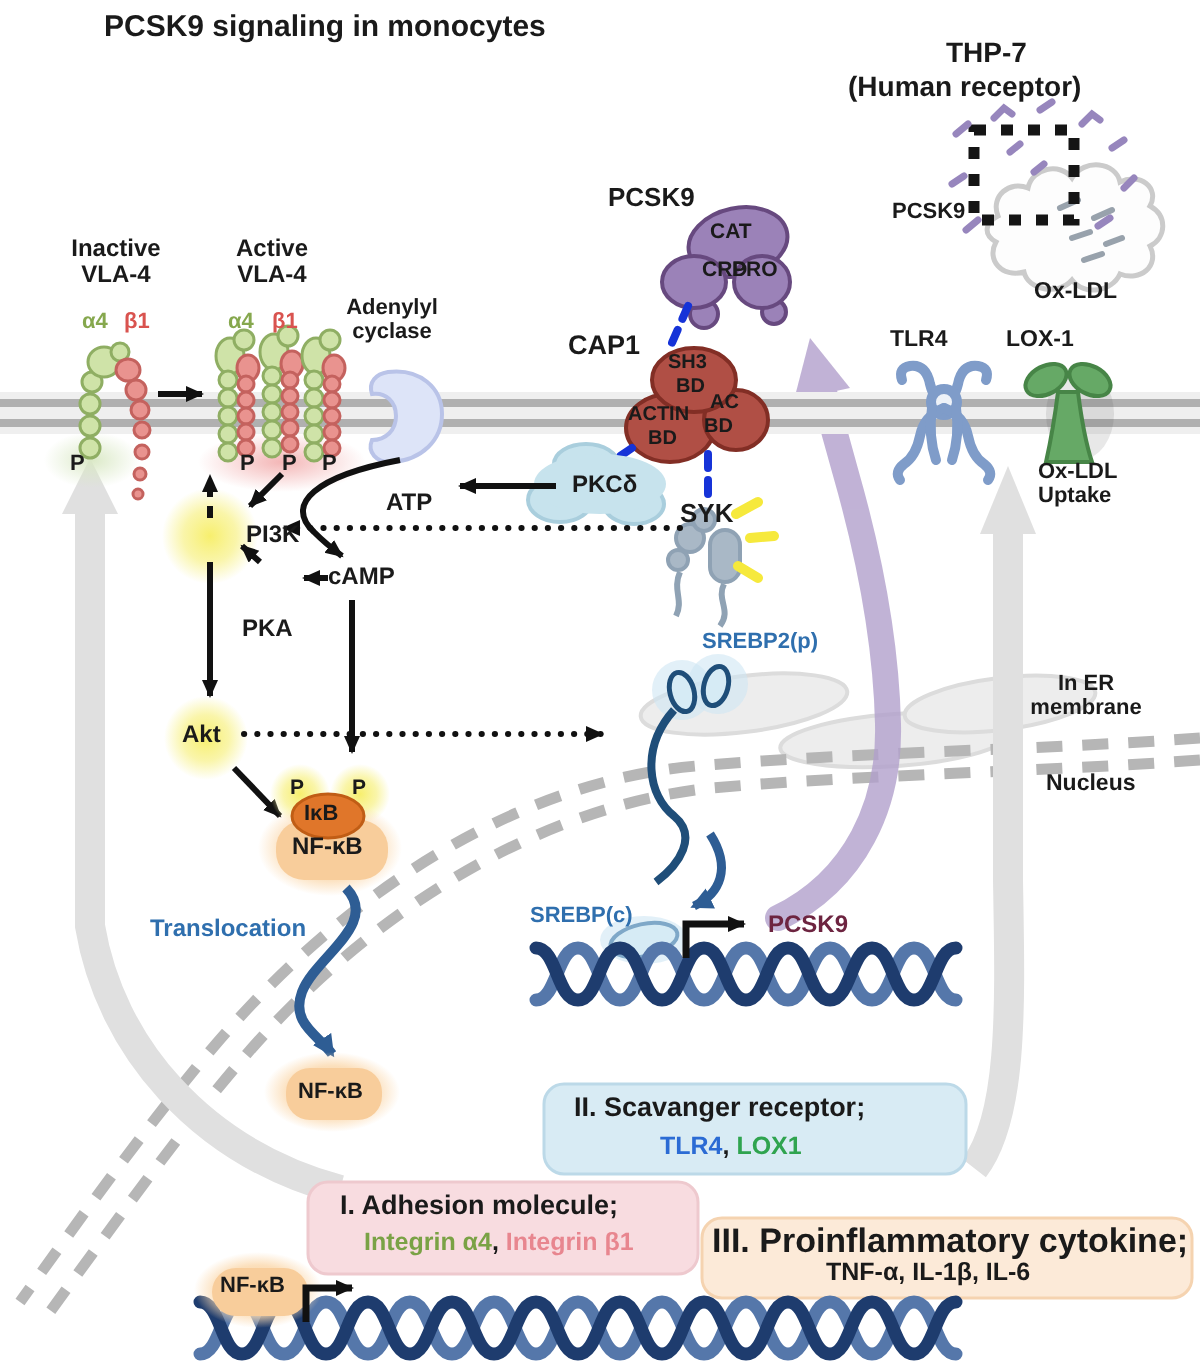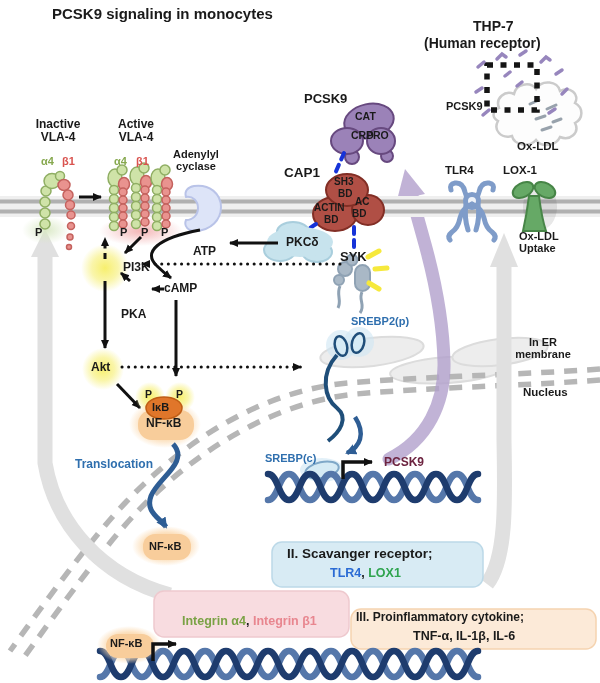--- a/index.html
+++ b/index.html
@@ -348,20 +348,21 @@
 
 <span class="lbl txt-steel" style="left:265px;top:452px;font-size:11px;">SREBP(c)</span>
 <span class="lbl txt-maroon" style="left:384px;top:456px;font-size:12px;">PCSK9</span>
 <span class="lbl" style="left:110px;top:637px;font-size:11px;">NF-κB</span>
 
 <div class="lbl" style="left:287px;top:546px;font-size:13.5px;">II. Scavanger receptor;</div>
 <div class="lbl" style="left:330px;top:566px;font-size:12.5px;">
   <span class="txt-blue">TLR4</span><span>, </span><span class="txt-green">LOX1</span>
 </div>
 
+<div class="lbl" style="left:170px;top:595px;font-size:13.5px;">I. Adhesion molecule;</div>
 <div class="lbl" style="left:182px;top:614px;font-size:12.5px;">
   <span class="txt-olive">Integrin α4</span><span>, </span><span class="txt-pink">Integrin β1</span>
 </div>
 
-<div class="lbl" style="left:356px;top:611px;font-size:12px;">III. Proinflammatory cytokine;</div>
+<div class="lbl" style="left:356px;top:611px;font-size:17px;">III. Proinflammatory cytokine;</div>
 <div class="lbl" style="left:413px;top:629px;font-size:12.5px;">TNF-α, IL-1β, IL-6</div>
 
 </div>
 
 </body></html>

